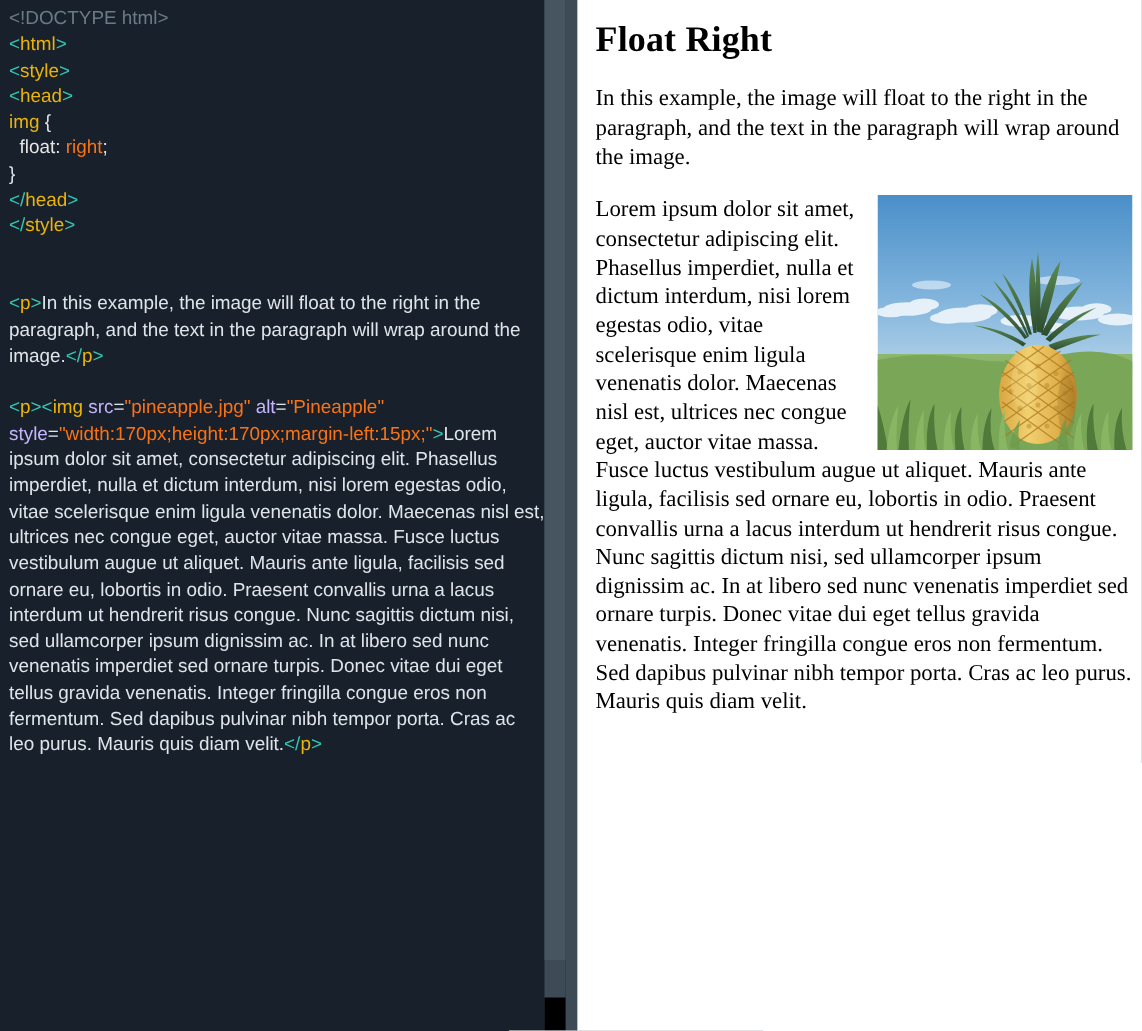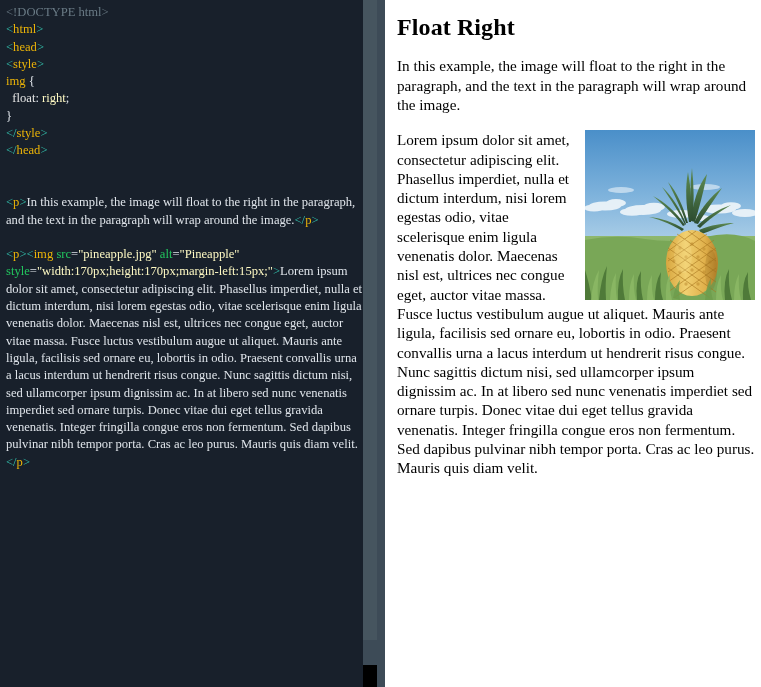--- a/index.html
+++ b/index.html
@@ -29,36 +29,36 @@
   #code-surface {
     position: absolute;
     left: 0; top: 0;
     width: 363px;
     height: 687px;
     background: #18202b;
     padding: 4px 0 0 6px;
     overflow: hidden;
   }
   #code-block {
-    font-family: Liberation Serif, serif;
+    font-family: Liberation Sans, sans-serif;
     font-size: 12.6px;
     line-height: 17.3px;
     color: #d6dbe0;
     white-space: pre-wrap;
     word-break: normal;
     letter-spacing: 0px;
     margin: 0;
   }
   .ln { display: block; min-height: 17.3px; }
   .pn  { color: #33c5b0; }  
   .tg  { color: #eab308; }  
   .dt  { color: #6a7b86; }  
   .pr  { color: #e5e5e5; }  
-  .vl  { color: #fef9c3; }  
-  .at  { color: #22c55e; }  
+  .vl  { color: #f97316; }  
+  .at  { color: #c4b5fd; }  
   .tx  { color: #dfe4ea; }  
   .op  { color: #dfe4ea; }  
 
   
   #editor-vscroll {
     position: absolute;
     right: 8px; top: 0;
     width: 14px; height: 687px;
     background: #3d4b57;
   }
@@ -122,27 +122,27 @@
 </head>
 <body>
 
 <div id="app">
 
   <div id="editor-pane">
 
     <div id="code-surface">
       <pre id="code-block"><span class="ln"><span class="dt">&lt;!DOCTYPE html&gt;</span>
 </span><span class="ln"><span class="pn">&lt;</span><span class="tg">html</span><span class="pn">&gt;</span>
+</span><span class="ln"><span class="pn">&lt;</span><span class="tg">style</span><span class="pn">&gt;</span>
 </span><span class="ln"><span class="pn">&lt;</span><span class="tg">head</span><span class="pn">&gt;</span>
-</span><span class="ln"><span class="pn">&lt;</span><span class="tg">style</span><span class="pn">&gt;</span>
 </span><span class="ln"><span class="tg">img</span><span class="op"> {</span>
 </span><span class="ln"><span class="op">  </span><span class="pr">float</span><span class="op">: </span><span class="vl">right</span><span class="op">;</span>
 </span><span class="ln"><span class="op">}</span>
+</span><span class="ln"><span class="pn">&lt;/</span><span class="tg">head</span><span class="pn">&gt;</span>
 </span><span class="ln"><span class="pn">&lt;/</span><span class="tg">style</span><span class="pn">&gt;</span>
-</span><span class="ln"><span class="pn">&lt;/</span><span class="tg">head</span><span class="pn">&gt;</span>
 </span><span class="ln">
 </span><span class="ln">
 </span><span class="ln"><span class="pn">&lt;</span><span class="tg">p</span><span class="pn">&gt;</span><span class="tx">In this example, the image will float to the right in the paragraph, and the text in the paragraph will wrap around the image.</span><span class="pn">&lt;/</span><span class="tg">p</span><span class="pn">&gt;</span>
 </span><span class="ln">
 </span><span class="ln"><span class="pn">&lt;</span><span class="tg">p</span><span class="pn">&gt;</span><span class="pn">&lt;</span><span class="tg">img</span><span class="op"> </span><span class="at">src</span><span class="op">=</span><span class="vl">"pineapple.jpg"</span><span class="op"> </span><span class="at">alt</span><span class="op">=</span><span class="vl">"Pineapple"</span><span class="op"> </span><span class="at">style</span><span class="op">=</span><span class="vl">"width:170px;height:170px;margin-left:15px;"</span><span class="pn">&gt;</span><span class="tx">Lorem ipsum dolor sit amet, consectetur adipiscing elit. Phasellus imperdiet, nulla et dictum interdum, nisi lorem egestas odio, vitae scelerisque enim ligula venenatis dolor. Maecenas nisl est, ultrices nec congue eget, auctor vitae massa. Fusce luctus vestibulum augue ut aliquet. Mauris ante ligula, facilisis sed ornare eu, lobortis in odio. Praesent convallis urna a lacus interdum ut hendrerit risus congue. Nunc sagittis dictum nisi, sed ullamcorper ipsum dignissim ac. In at libero sed nunc venenatis imperdiet sed ornare turpis. Donec vitae dui eget tellus gravida venenatis. Integer fringilla congue eros non fermentum. Sed dapibus pulvinar nibh tempor porta. Cras ac leo purus. Mauris quis diam velit.</span><span class="pn">&lt;/</span><span class="tg">p</span><span class="pn">&gt;</span>
 </span><span class="ln">
 </span></pre>
     </div>
 
     <div id="editor-gutter-right"></div>

